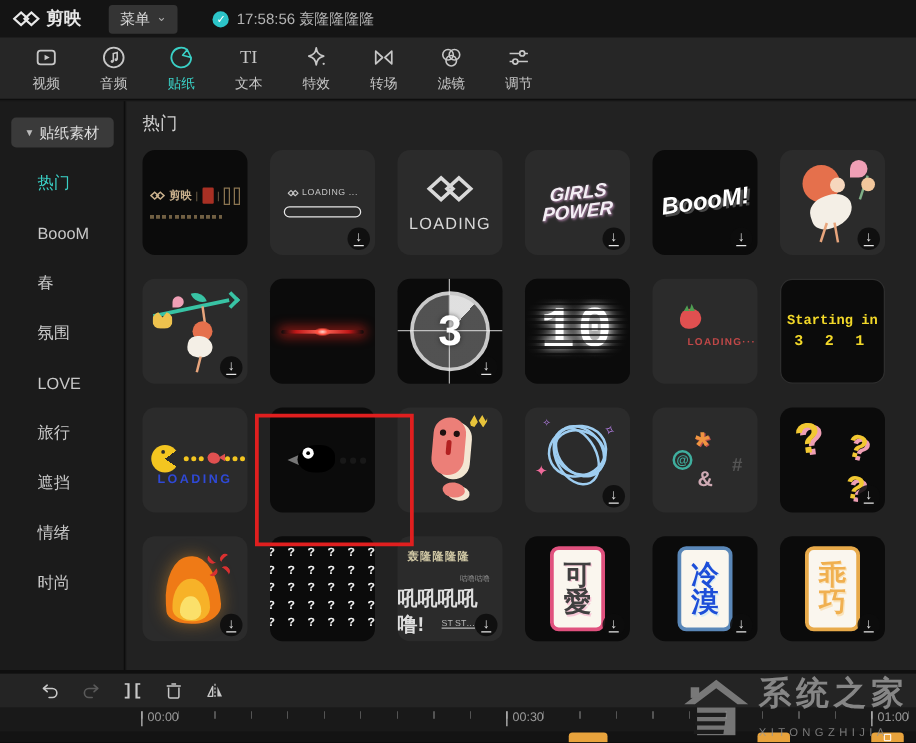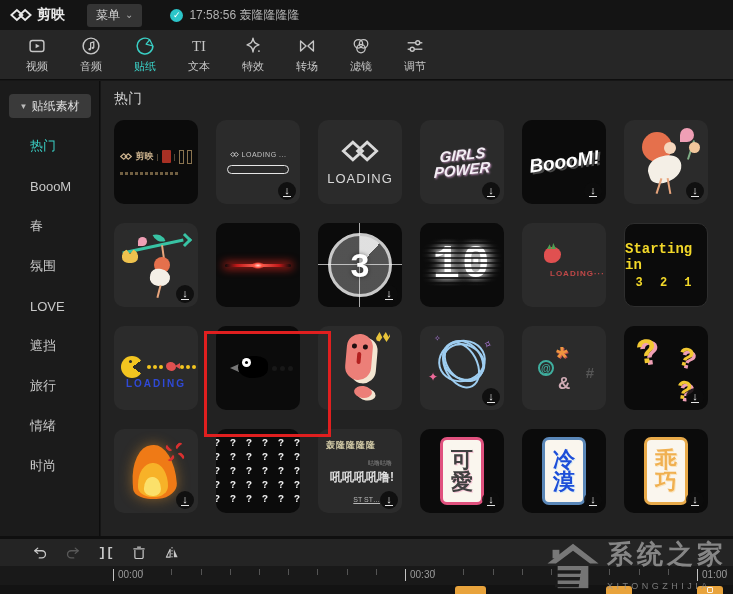--- a/index.html
+++ b/index.html
@@ -127,21 +127,21 @@
   
   .berry { position:absolute; left:22px; top:24px; width:17px; height:16px; background:#e05050;
            border-radius:50% 50% 58% 42%; }
   .berry::before { content:""; position:absolute; left:3px; top:-4px; width:9px; height:6px; background:#4f9e52;
                    clip-path:polygon(0 100%,30% 20%,50% 100%,70% 0,100% 100%); }
   .berry-txt { position:absolute; left:28px; top:46px; color:#c04848; font-size:8px; font-weight:bold; letter-spacing:1px; }
 
   
   .start-tile { flex-direction:column; gap:3px; border:1px solid #2e2e2e; }
   .start-l1,.start-l2 { color:#f2d829; font-weight:bold; font-family:"Liberation Mono", monospace; }
-  .start-l1 { font-size:14px; }
+  .start-l1 { font-size:11px; }
   .start-l2 { font-size:12px; letter-spacing:5px; }
 
   
   .pac { position:absolute; left:7px; top:30px; width:22px; height:22px; border-radius:50%;
          background:conic-gradient(from 125deg, #f3c520 0 290deg, transparent 290deg 360deg); }
   .pac::before { content:""; position:absolute; left:8px; top:4px; width:3px; height:3px; border-radius:50%; background:#2b2b2b; }
   .pdot { position:absolute; top:39px; width:4px; height:4px; border-radius:50%; background:#f3c520; }
   .rfish { position:absolute; left:52px; top:36px; width:10px; height:9px; background:#e05050; border-radius:50% 60% 50% 60%; }
   .rfish::after { content:""; position:absolute; right:-4px; top:1px; border-left:5px solid #e05050;
                   border-top:3px solid transparent; border-bottom:3px solid transparent; transform:rotate(180deg); }
@@ -208,21 +208,21 @@
 
   
   .qgrid { display:flex; flex-direction:column; gap:3px; }
   .qgrid span { color:#f0f0f0; font-size:10px; font-weight:bold; font-family:"Liberation Mono", monospace;
                 letter-spacing:2px; white-space:nowrap; }
 
   
   .rumble { position:absolute; inset:0; padding:10px 8px; }
   .rum1 { color:#cfc7a4; font-size:9px; font-weight:bold; letter-spacing:1px; }
   .rum2 { position:absolute; right:10px; top:30px; color:#8f8f8f; font-size:6px; }
-  .rum3 { position:absolute; right:8px; top:40px; color:#dedede; font-size:12px; font-weight:bold; }
+  .rum3 { position:absolute; right:8px; top:40px; color:#dedede; font-size:16px; font-weight:bold; }
   .rum4 { position:absolute; right:22px; bottom:10px; color:#b8b8b8; font-size:7px; text-decoration:underline; }
 
   
   .mj { width:44px; height:68px; border-radius:7px; background:#faf6ee; display:flex; align-items:center;
         justify-content:center; }
   .mj span { width:1.05em; line-height:1.02; word-break:break-all; font-size:22px; font-weight:bold; text-align:center; }
   .mj.pink { border:3px solid #e0517e; } .mj.pink span { color:#404040; text-shadow:1px 1px 0 #f8c9d8; }
   .mj.blue { border:3px solid #5a87b8; } .mj.blue span { color:#1d4ed8; text-shadow:1px 1px 0 #d8ecf5; }
   .mj.orange { border:3px solid #e8aa4a; } .mj.orange span { color:#f0b050; text-shadow:1px 1px 0 #fae3bb; }
 
@@ -355,24 +355,24 @@
     <div class="side-item">
         <span>春</span>
       </div>
     <div class="side-item">
         <span>氛围</span>
       </div>
     <div class="side-item">
         <span>LOVE</span>
       </div>
     <div class="side-item">
+        <span>旅行</span>
+      </div>
+    <div class="side-item">
         <span>遮挡</span>
-      </div>
-    <div class="side-item">
-        <span>旅行</span>
       </div>
     <div class="side-item">
         <span>情绪</span>
       </div>
     <div class="side-item">
         <span>时尚</span>
       </div>
   </div>
 
   <div class="panel">

